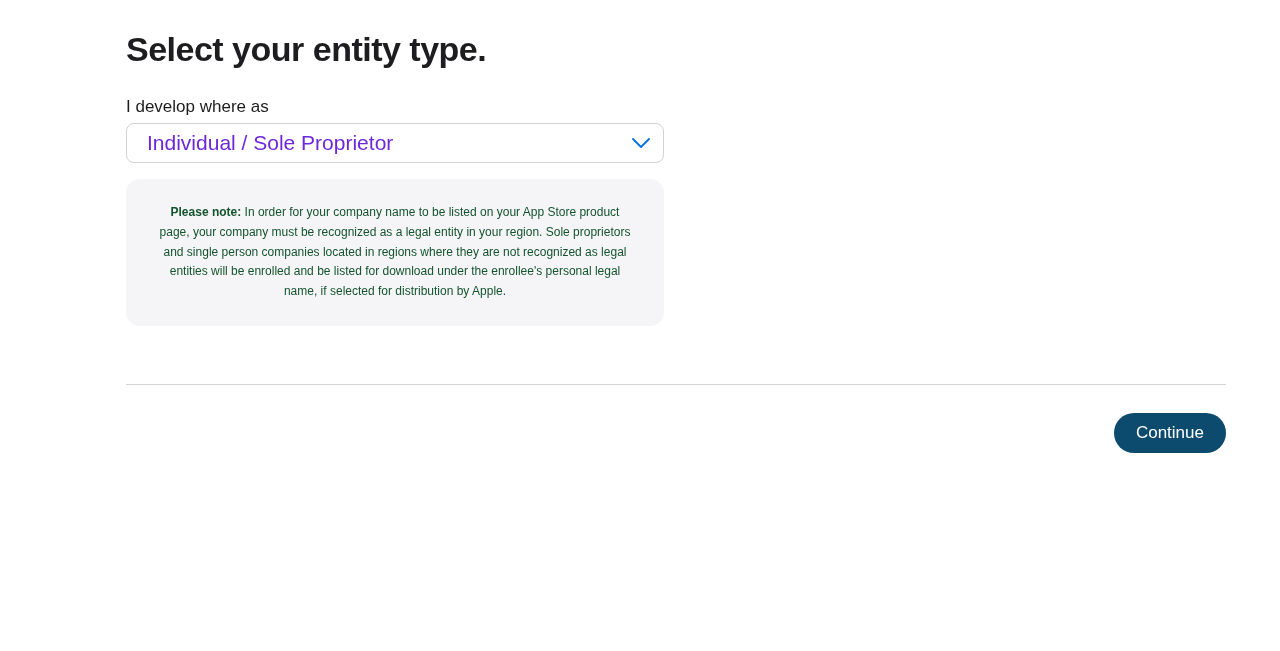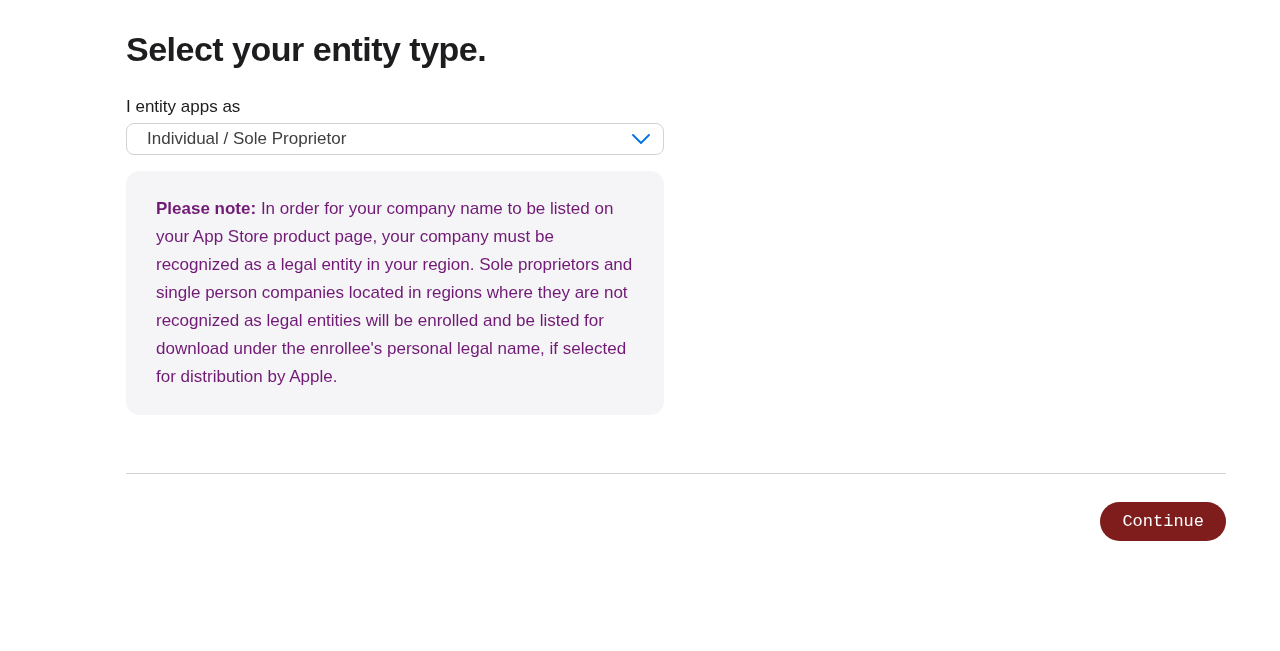--- a/index.html
+++ b/index.html
@@ -29,83 +29,84 @@
       font-weight: 400;
       margin-bottom: 6px;
       display: block;
     }
     .select-wrapper {
       position: relative;
       width: 538px;
     }
     .select {
       width: 100%;
-      height: 32px;
+      height: 40px;
       border: 1px solid #d2d2d7;
       border-radius: 8px;
       background: #fff;
       padding: 0 40px 0 20px;
-      font-size: 17px;
+      font-size: 21px;
       font-family: inherit;
-      color: #404040;
+      color: #6d28d9;
       display: flex;
       align-items: center;
       cursor: pointer;
     }
     .chevron {
       position: absolute;
       right: 14px;
       top: 50%;
       transform: translateY(-50%);
       pointer-events: none;
     }
     .note-card {
       width: 538px;
       margin-top: 16px;
       background: #f5f5f7;
       border-radius: 14px;
       padding: 24px 30px;
     }
     .note-card p {
-      font-size: 17px;
+      font-size: 12px;
       line-height: 1.65;
-      color: #701a75;
+      color: #14532d;
+      text-align: center;
     }
     .note-card strong {
       font-weight: 600;
     }
     .divider {
       border: none;
       border-top: 1px solid #d2d2d7;
       margin-top: 58px;
     }
     .footer {
       display: flex;
       justify-content: flex-end;
       margin-top: 28px;
     }
     .continue-btn {
-      background: #7f1d1d;
+      background: #0c4a6e;
       color: #fff;
       border: none;
       border-radius: 22px;
       padding: 10px 22px;
       font-size: 17px;
-      font-family: Liberation Mono, monospace;
+      font-family: Liberation Sans, sans-serif;
       cursor: pointer;
     }
   </style>
 </head>
 <body>
 
 <div class="container">
 
   <h1>Select your entity type.</h1>
 
-  <label class="field-label">I entity apps as</label>
+  <label class="field-label">I develop where as</label>
 
   <div class="select-wrapper">
     <div class="select">
       <span>Individual / Sole Proprietor</span>
     </div>
     <span class="chevron">
       <svg width="18" height="10" viewBox="0 0 18 10" fill="none">
         <path d="M1 1L9 9L17 1" stroke="#0071e3" stroke-width="1.8" stroke-linecap="round" stroke-linejoin="round"></path>
       </svg>
     </span>

